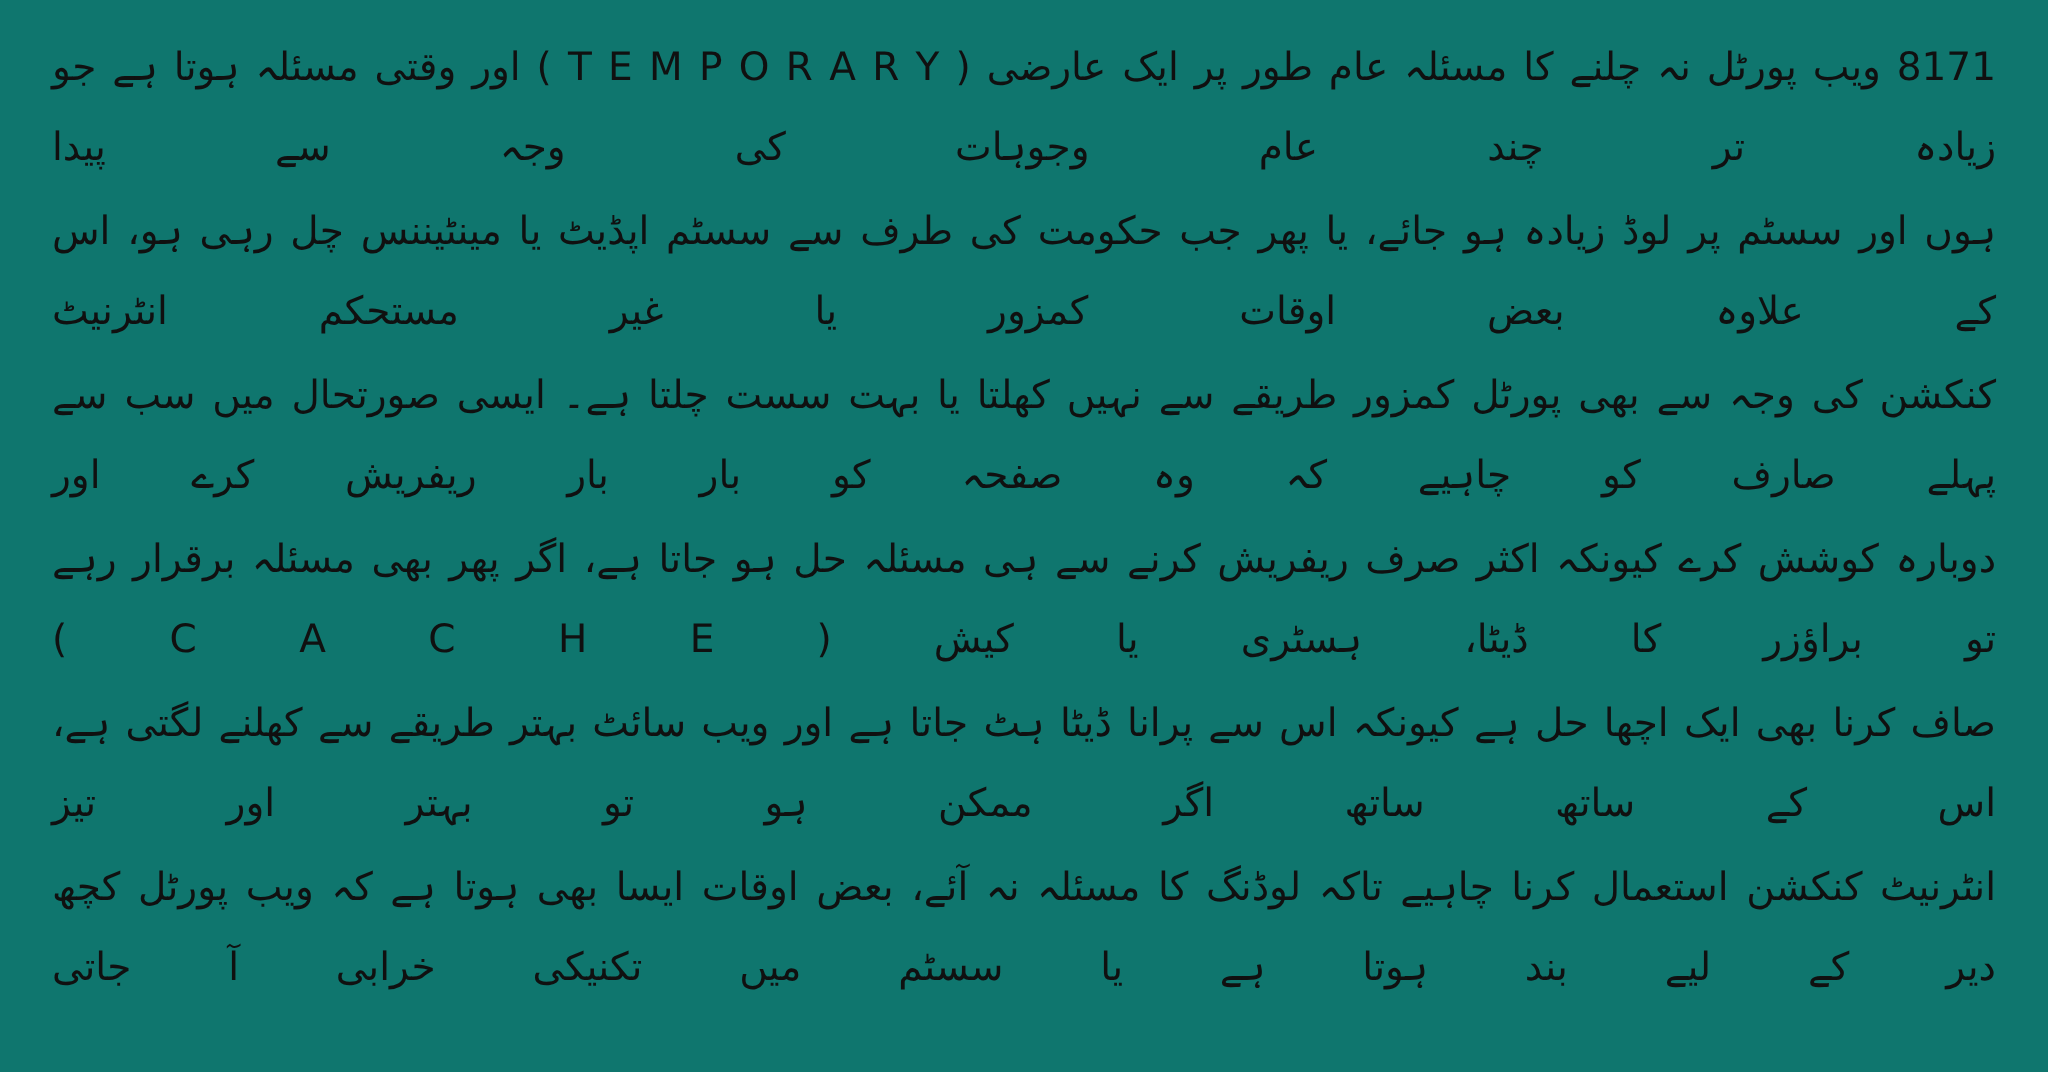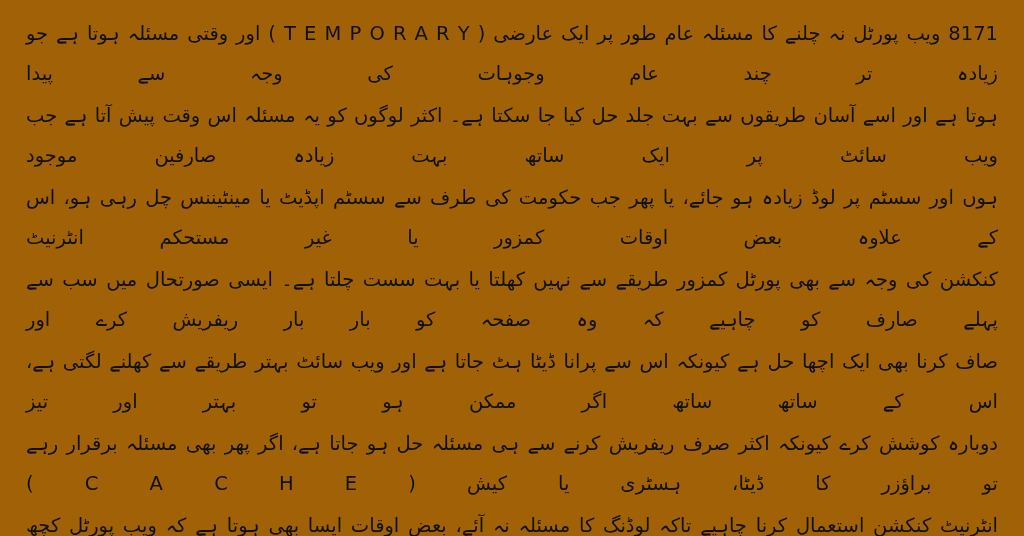--- a/index.html
+++ b/index.html
@@ -10,21 +10,21 @@
   body {
     width: 1024px;
     height: 536px;
     overflow: hidden;
     font-family: "DejaVu Sans", "Liberation Sans", sans-serif;
   }
   .page {
     position: relative;
     width: 1024px;
     height: 536px;
-    background: #a16207;
+    background: #0f766e;
     box-sizing: border-box;
     padding: 14px 26px 0 26px;
   }
   .urdu-article {
     direction: rtl;
     text-align: justify;
     text-align-last: justify;
     unicode-bidi: isolate;
     color: #101010;
     font-family: "DejaVu Sans", "Liberation Sans", sans-serif;
@@ -38,22 +38,21 @@
     text-align: justify;
     text-align-last: justify;
   }
 </style>
 </head>
 <body>
 
 <div class="page">
   <div class="urdu-article">
     <p>8171 ویب پورٹل نہ چلنے کا مسئلہ عام طور پر ایک عارضی ( T E M P O R A R Y ) اور وقتی مسئلہ ہوتا ہے جو زیادہ تر چند عام وجوہات کی وجہ سے پیدا</p>
-    <p>ہوتا ہے اور اسے آسان طریقوں سے بہت جلد حل کیا جا سکتا ہے۔ اکثر لوگوں کو یہ مسئلہ اس وقت پیش آتا ہے جب ویب سائٹ پر ایک ساتھ بہت زیادہ صارفین موجود</p>
     <p>ہوں اور سسٹم پر لوڈ زیادہ ہو جائے، یا پھر جب حکومت کی طرف سے سسٹم اپڈیٹ یا مینٹیننس چل رہی ہو، اس کے علاوہ بعض اوقات کمزور یا غیر مستحکم انٹرنیٹ</p>
     <p>کنکشن کی وجہ سے بھی پورٹل کمزور طریقے سے نہیں کھلتا یا بہت سست چلتا ہے۔ ایسی صورتحال میں سب سے پہلے صارف کو چاہیے کہ وہ صفحہ کو بار بار ریفریش کرے اور</p>
+    <p>دوبارہ کوشش کرے کیونکہ اکثر صرف ریفریش کرنے سے ہی مسئلہ حل ہو جاتا ہے، اگر پھر بھی مسئلہ برقرار رہے تو براؤزر کا ڈیٹا، ہسٹری یا کیش ( C A C H E )</p>
     <p>صاف کرنا بھی ایک اچھا حل ہے کیونکہ اس سے پرانا ڈیٹا ہٹ جاتا ہے اور ویب سائٹ بہتر طریقے سے کھلنے لگتی ہے، اس کے ساتھ ساتھ اگر ممکن ہو تو بہتر اور تیز</p>
-    <p>دوبارہ کوشش کرے کیونکہ اکثر صرف ریفریش کرنے سے ہی مسئلہ حل ہو جاتا ہے، اگر پھر بھی مسئلہ برقرار رہے تو براؤزر کا ڈیٹا، ہسٹری یا کیش ( C A C H E )</p>
     <p>انٹرنیٹ کنکشن استعمال کرنا چاہیے تاکہ لوڈنگ کا مسئلہ نہ آئے، بعض اوقات ایسا بھی ہوتا ہے کہ ویب پورٹل کچھ دیر کے لیے بند ہوتا ہے یا سسٹم میں تکنیکی خرابی آ جاتی</p>
 
   </div>
 
 </div>
 
 </body></html>

